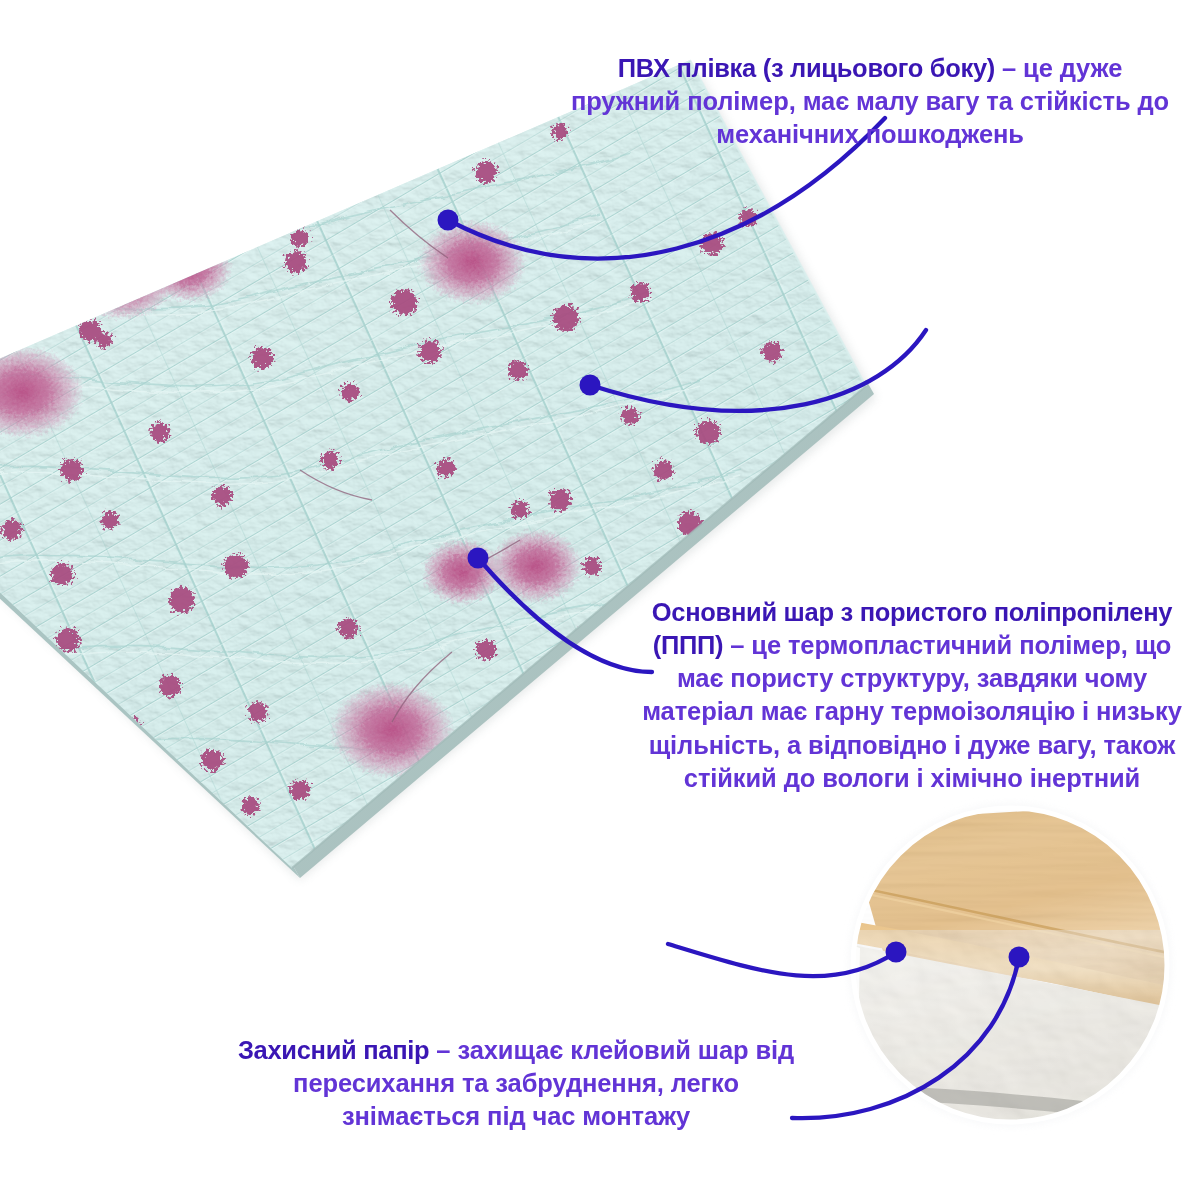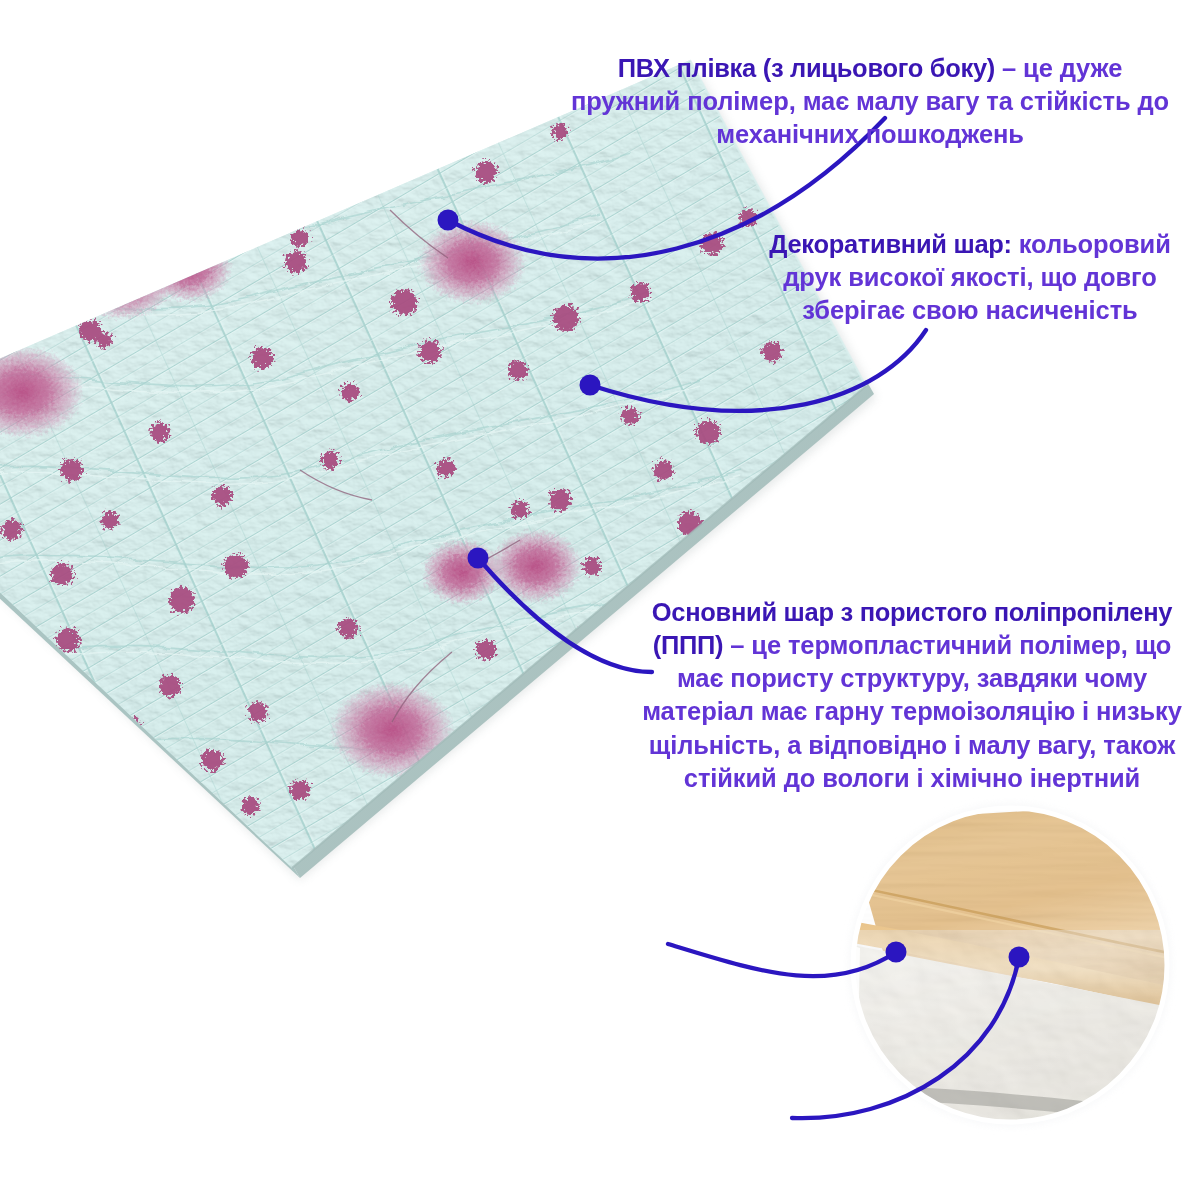--- a/index.html
+++ b/index.html
@@ -289,23 +289,23 @@
       <circle cx="478" cy="558" r="10.5" fill="#2b16c0"></circle>
       <circle cx="896" cy="952" r="10.5" fill="#2b16c0"></circle>
       <circle cx="1019" cy="957" r="10.5" fill="#2b16c0"></circle>
     </g>
   </svg>
 
   <div class="callout ta-c nosel" id="callout-pvc">
     <b>ПВХ плівка (з лицьового боку)</b><span> – це дуже пружний полімер, має малу вагу та стійкість до механічних пошкоджень</span>
   </div>
 
-  <div class="callout ta-c nosel" id="callout-decor">
-    <b>Декоративний шар:</b><span> кольоровий друк високої якості, що довго зберігає свою насиченість</span>
+
+  <div class="callout ta-c nosel" id="callout-ppp">
+    <b>Основний шар з пористого поліпропілену (ППП)</b><span> – це термопластичний полімер, що має пористу структуру, завдяки чому матеріал має гарну термоізоляцію і низьку щільність, а відповідно і дуже вагу, також стійкий до вологи і хімічно інертний</span>
   </div>
 
-  <div class="callout ta-c nosel" id="callout-ppp">
-    <b>Основний шар з пористого поліпропілену (ППП)</b><span> – це термопластичний полімер, що має пористу структуру, завдяки чому матеріал має гарну термоізоляцію і низьку щільність, а відповідно і малу вагу, також стійкий до вологи і хімічно інертний</span>
+
+  <div class="callout ta-c nosel" id="callout-paper">
+    <b>Захисний папір</b><span> – захищає клейовий шар від пересихання та забруднення, легко знімається під час монтажу</span>
   </div>
 
-
-
 </div>
 
 </body></html>

